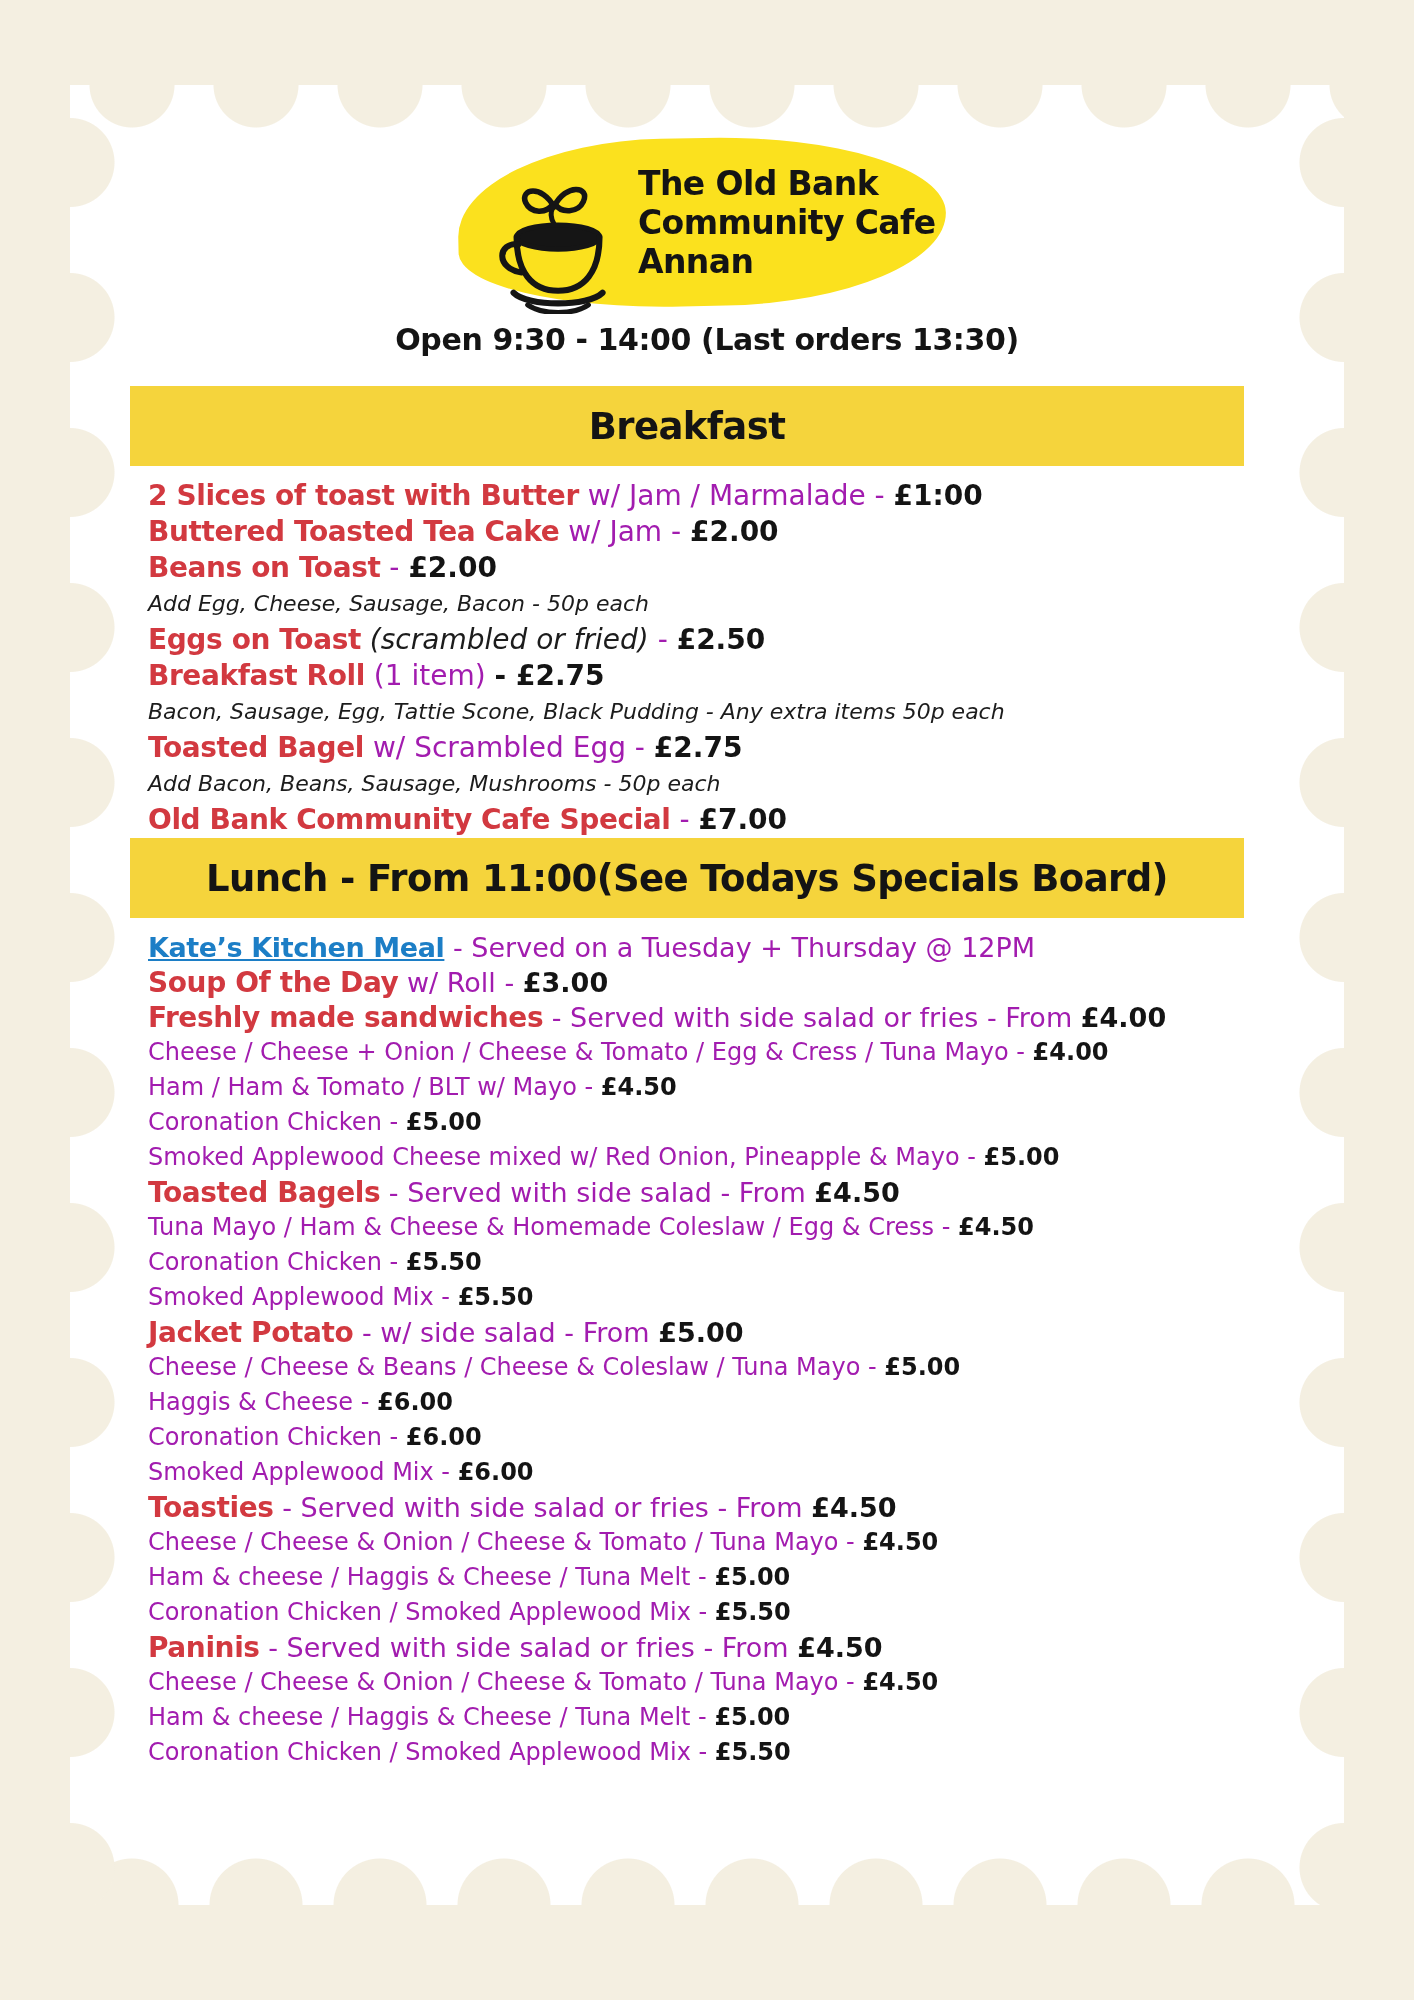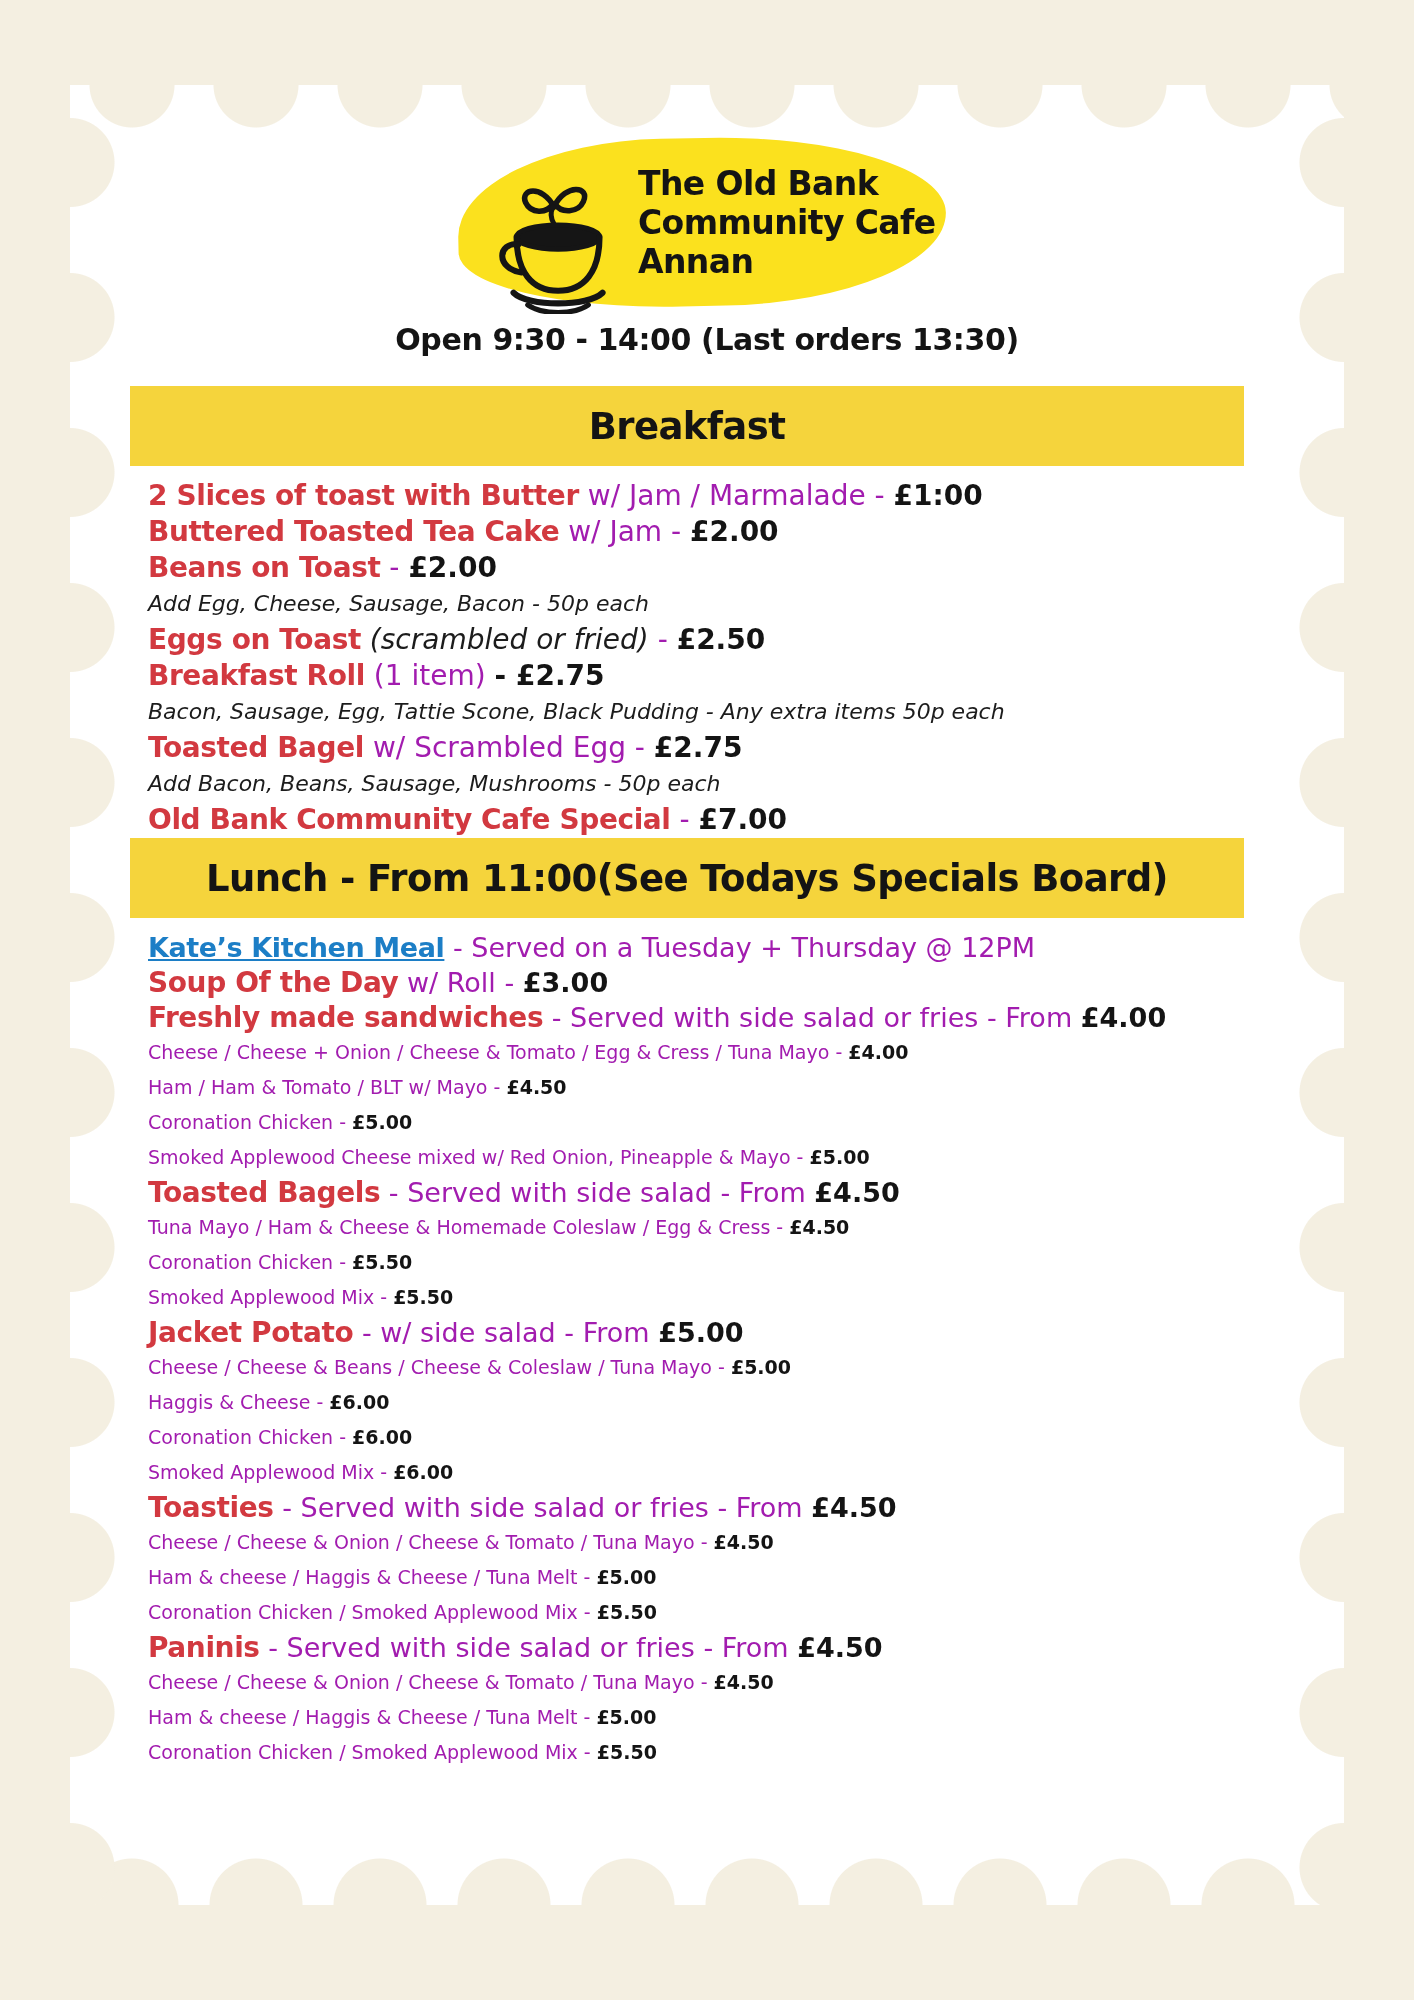--- a/index.html
+++ b/index.html
@@ -45,21 +45,21 @@
   
   .menu{position:absolute;left:130px;top:378px;width:1114px;margin-top:8px;}
   .banner{height:80px;background:var(--yellow-banner);display:flex;align-items:center;
     justify-content:center;}
   .banner .title{font-weight:800;font-size:37px;letter-spacing:-0.6px;color:#141414;}
   .lines{padding:12px 20px 0 18px;}
   .line{margin:0;}
   .sec-0 .line{font-size:28px;line-height:36px;}
   .sec-0 .line-note{font-size:22px;}
   .sec-0 .line-para{font-size:25px;line-height:33px;max-width:1058px;}
-  .sec-1 .line{font-size:19px;line-height:35px;}
+  .sec-1 .line{font-size:24px;line-height:35px;}
   .sec-1 .line-head{font-size:27px;}
   .sp-name{color:var(--red);font-weight:800;letter-spacing:-0.4px;}
   .sec-1 .line-head .sp-name{font-size:28px;text-align:center;}
   .sp-reg{color:#a21caf;}
   .sp-price{color:#141414;font-weight:800;}
   .sp-ital{font-style:italic;color:#1c1c1c;}
   .sp-link{color:var(--blue);font-weight:800;text-decoration:underline;letter-spacing:-0.4px;}
 </style>
 </head>
 <body>

